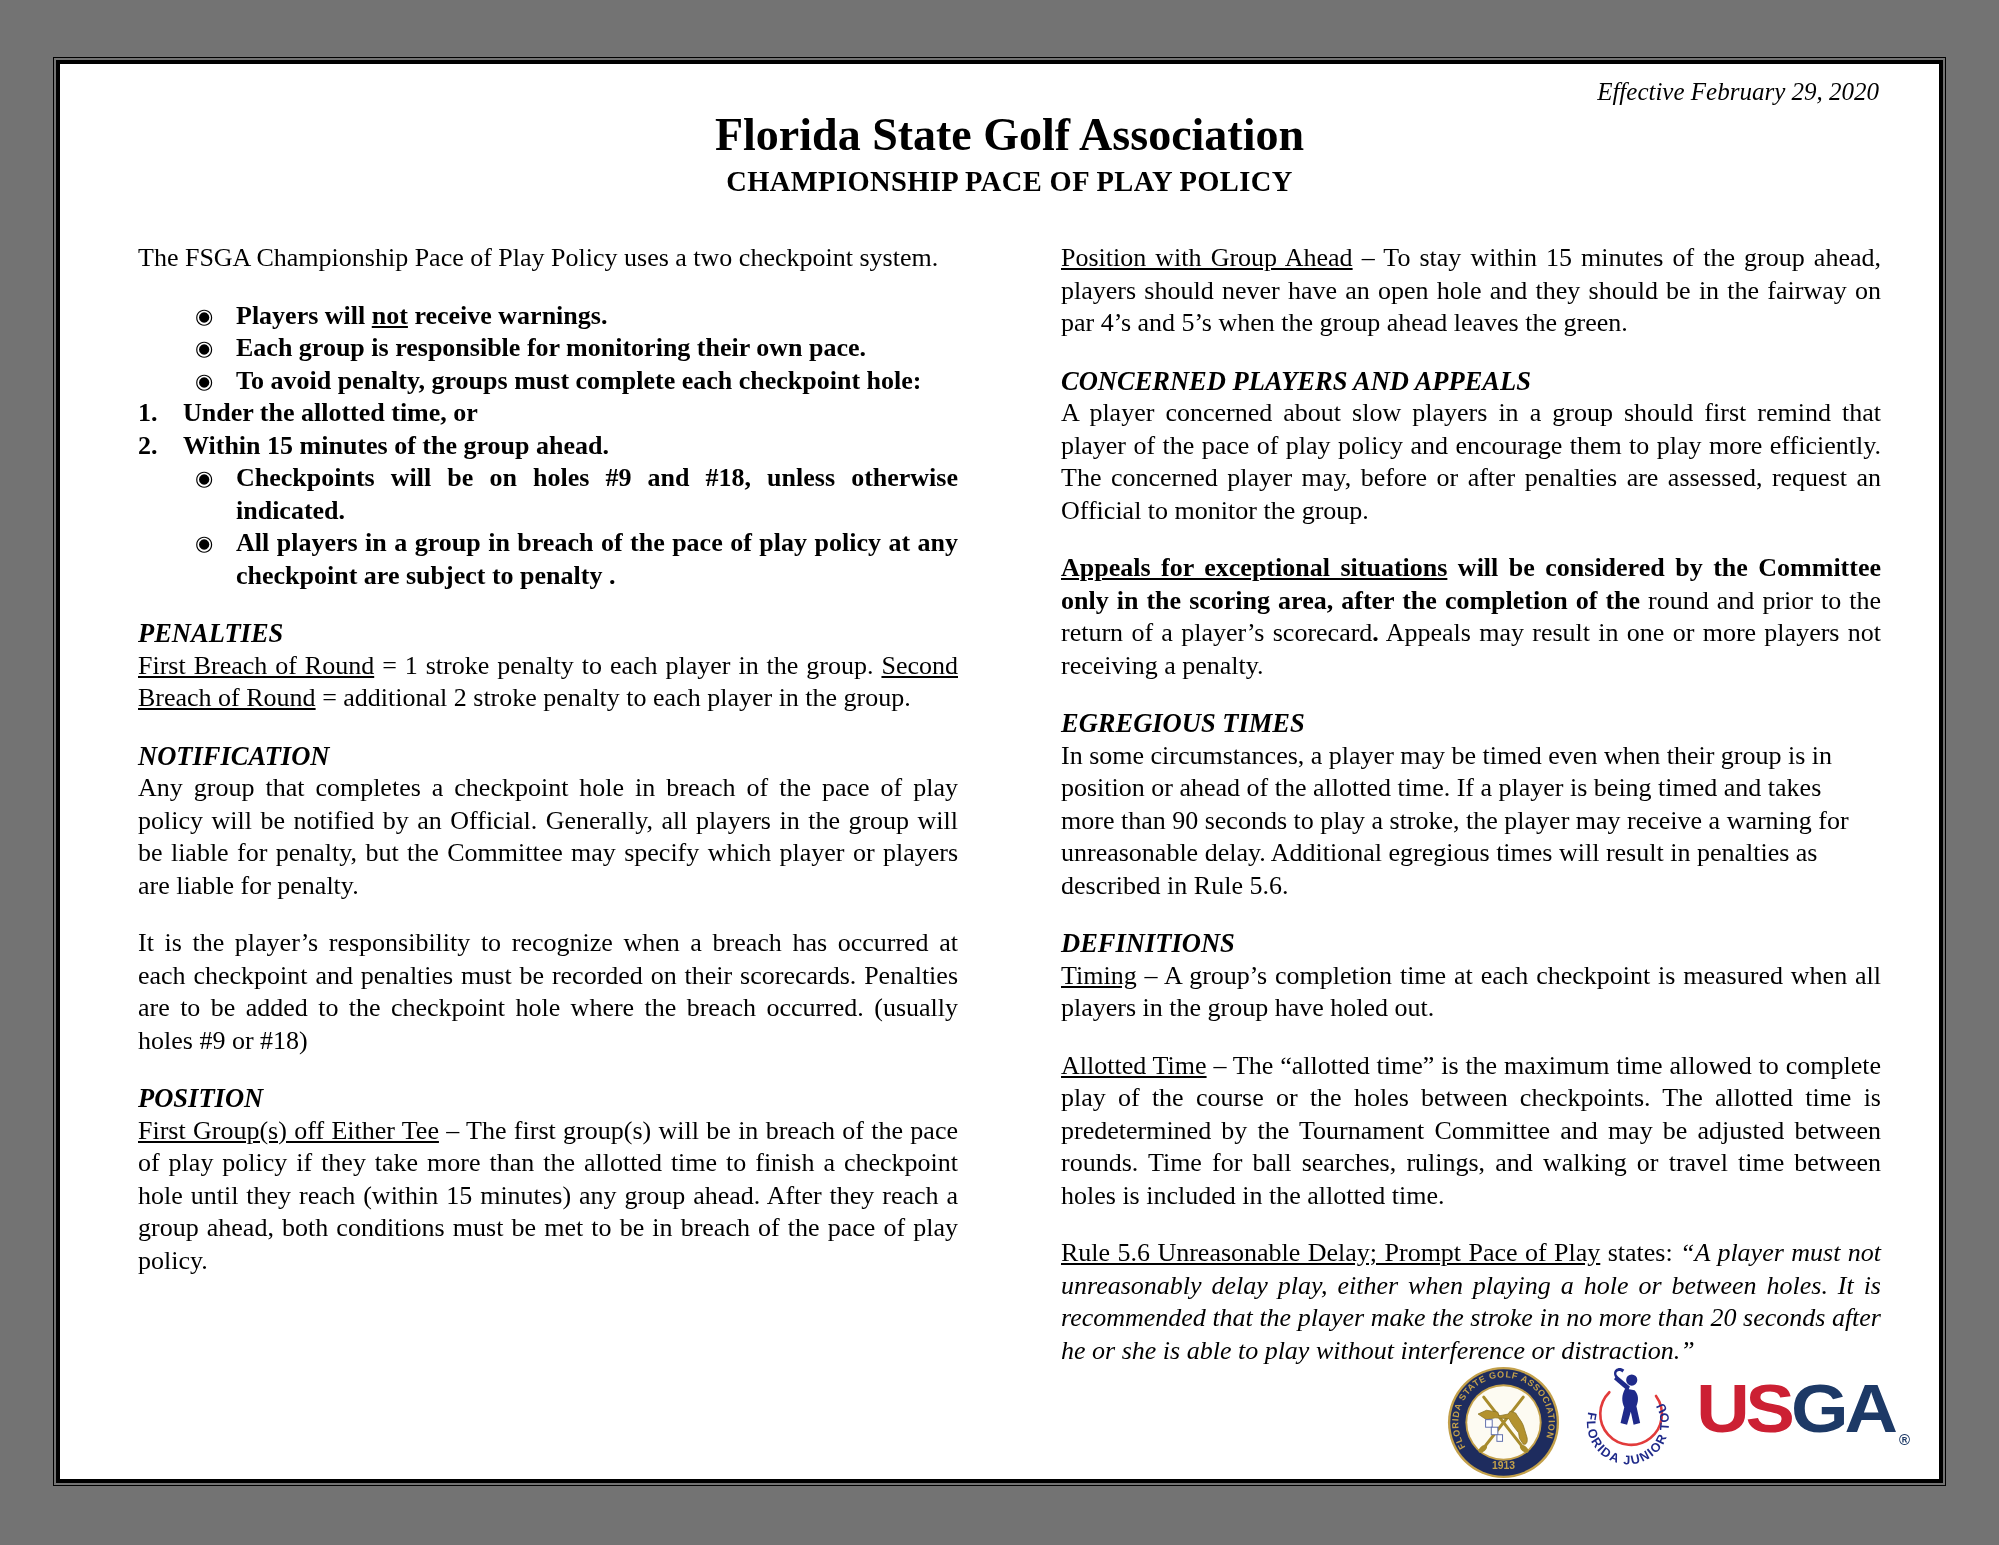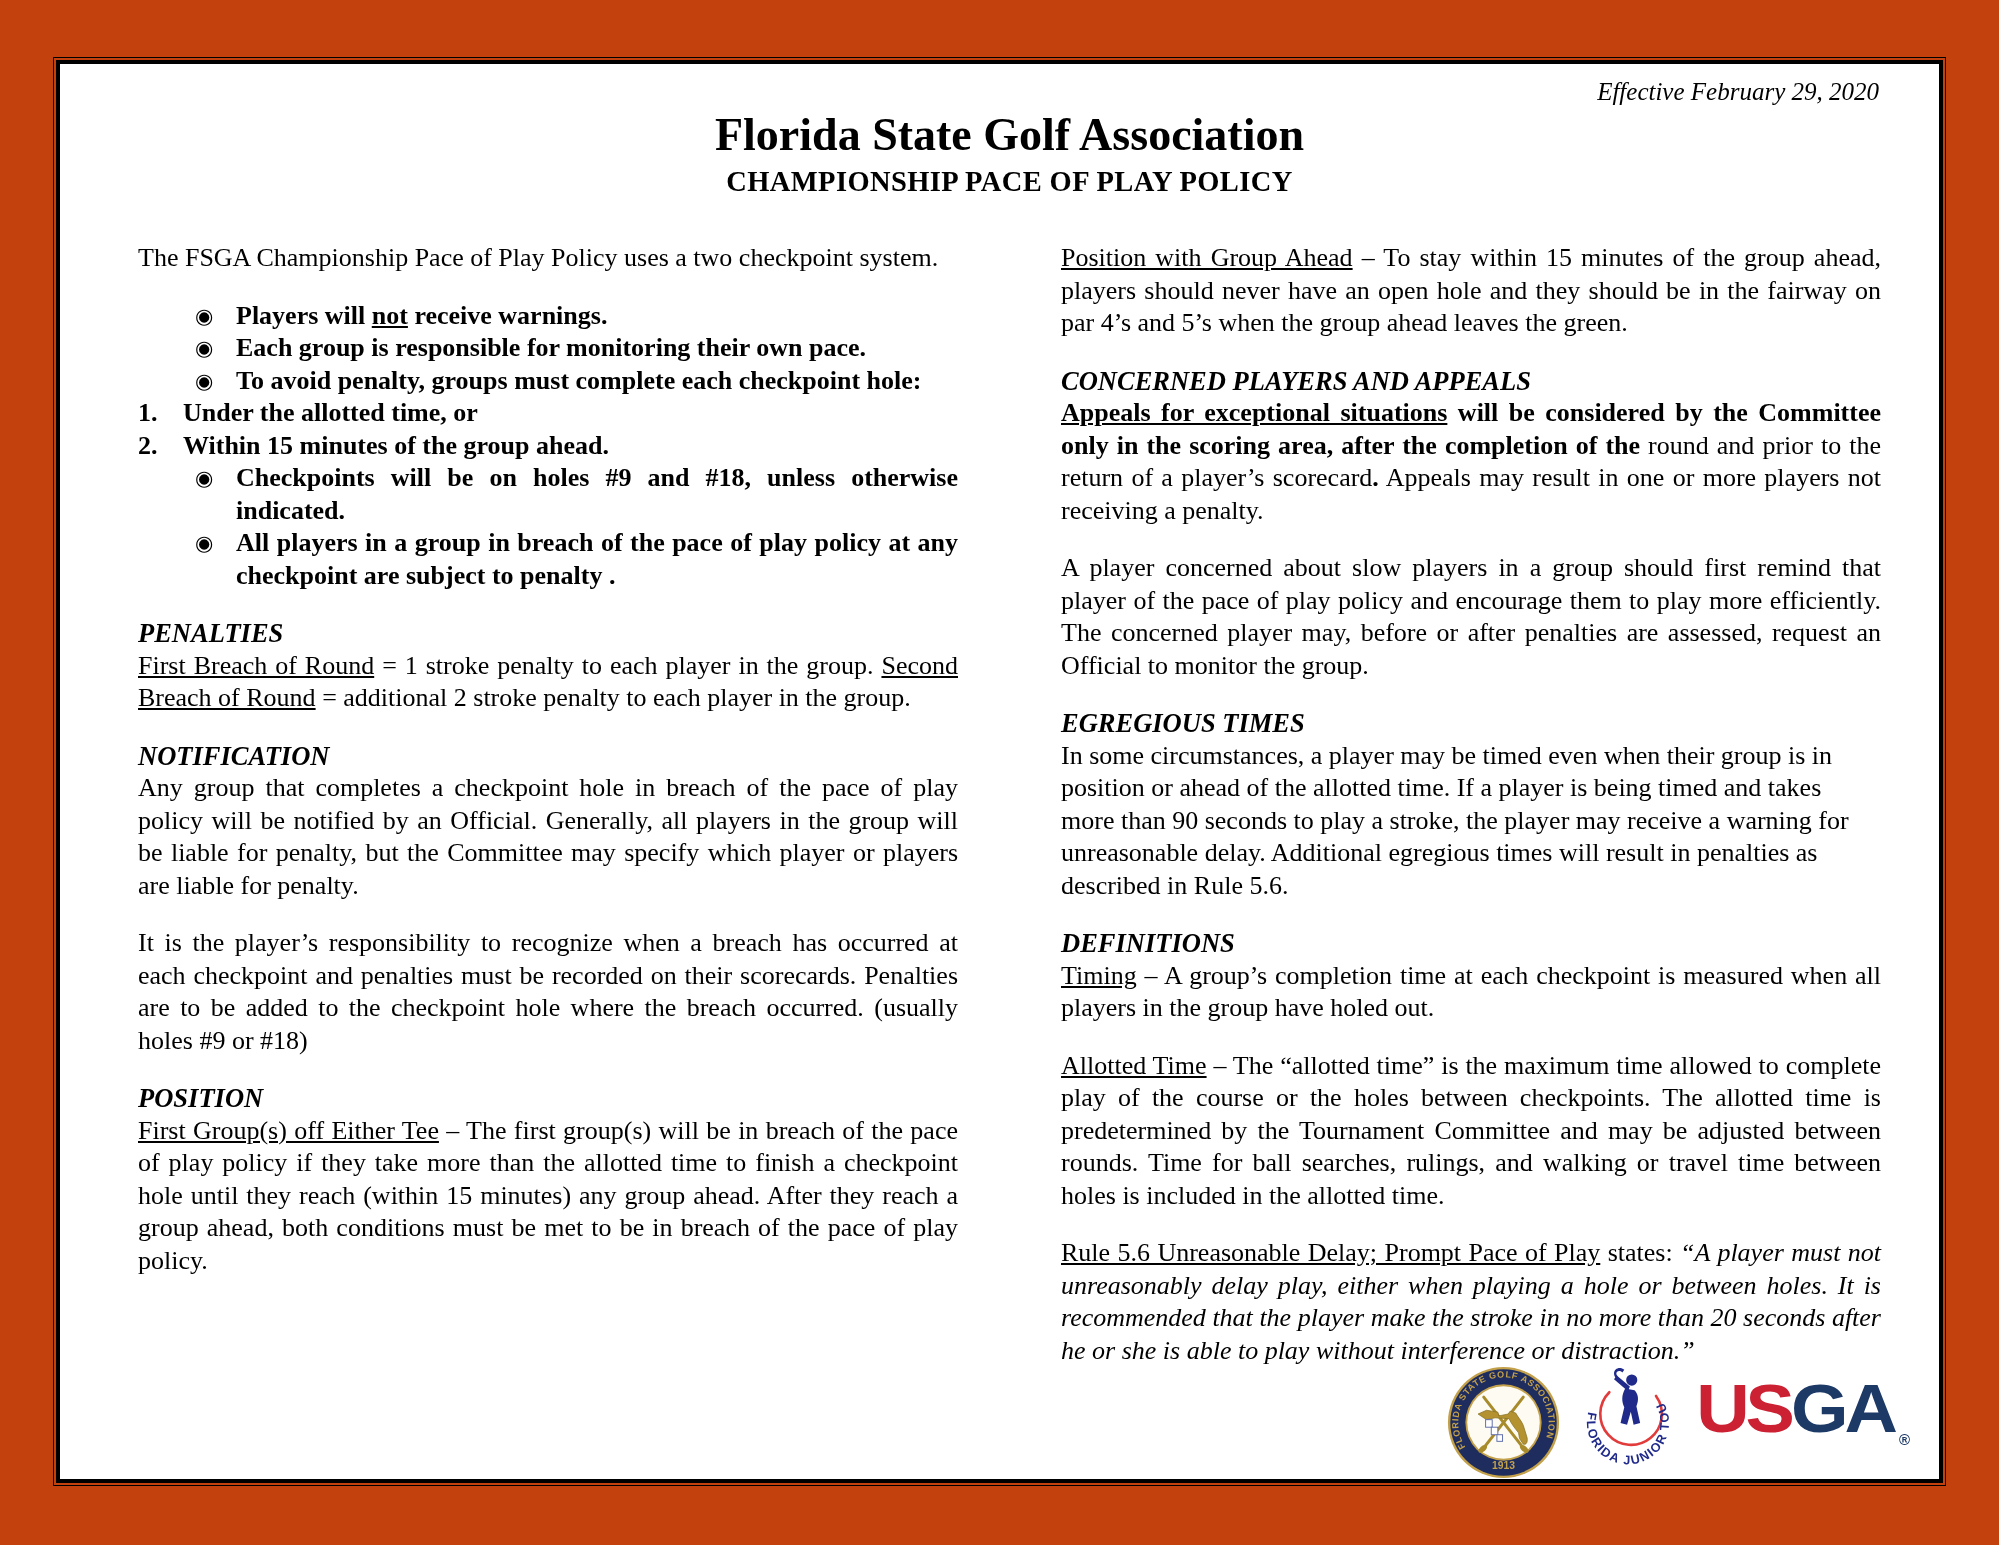--- a/index.html
+++ b/index.html
@@ -1,17 +1,17 @@
 <!DOCTYPE html>
 <html><head>
 <meta charset="utf-8">
 <style>
   html,body { margin:0; padding:0; background:#ffffff; }
   .page {
-    position:relative; width:1999px; height:1545px; background:#c2410c;
+    position:relative; width:1999px; height:1545px; background:#737373;
     font-family:"Liberation Serif","DejaVu Serif",serif; color:#000;
     overflow:hidden;
   }
   .frame {
     position:absolute; left:56px; top:60px; width:1887px; height:1423px;
     box-sizing:border-box; border:4px solid #000;
     outline:1px solid #000; outline-offset:2px;
     padding:10px 58px 0 78px; overflow:hidden; background:#fff;
   }
   .date { text-align:right; font-style:italic; font-size:25px; margin:4px 2px 0 0; }
@@ -97,23 +97,23 @@
         <p>It is the player’s responsibility to recognize when a breach has occurred at each checkpoint and penalties must be recorded on their scorecards. Penalties are to be added to the checkpoint hole where the breach occurred. (usually holes #9 or #18)</p>
 
         <h3>POSITION</h3>
         <p><span class="u">First Group(s) off Either Tee</span><span> – The first group(s) will be in breach of the pace of play policy if they take more than the allotted time to finish a checkpoint hole until they reach (within 15 minutes) any group ahead. After they reach a group ahead, both conditions must be met to be in breach of the pace of play policy.</span></p>
       </div>
 
       <div class="col">
         <p><span class="u">Position with Group Ahead</span><span> – To stay within 15 minutes of the group ahead, players should never have an open hole and they should be in the fairway on par 4’s and 5’s when the group ahead leaves the green.</span></p>
 
         <h3>CONCERNED PLAYERS AND APPEALS</h3>
+        <p>A player concerned about slow players in a group should first remind that player of the pace of play policy and encourage them to play more efficiently. The concerned player may, before or after penalties are assessed, request an Official to monitor the group.</p>
+
         <p><span class="b u">Appeals for exceptional situations</span><span class="b"> will be considered by the Committee only in the scoring area, after the completion of the </span><span>round and prior to the return of a player’s scorecard</span><span class="b">.</span><span> Appeals may result in one or more players not receiving a penalty.</span></p>
-
-        <p>A player concerned about slow players in a group should first remind that player of the pace of play policy and encourage them to play more efficiently. The concerned player may, before or after penalties are assessed, request an Official to monitor the group.</p>
 
         <h3>EGREGIOUS TIMES</h3>
         <p class="ragged">In some circumstances, a player may be timed even when their group is in position or ahead of the allotted time. If a player is being timed and takes more than 90 seconds to play a stroke, the player may receive a warning for unreasonable delay. Additional egregious times will result in penalties as described in Rule 5.6.</p>
 
         <h3>DEFINITIONS</h3>
         <p><span class="u">Timing</span><span> – A group’s completion time at each checkpoint is measured when all players in the group have holed out.</span></p>
         <p><span class="u">Allotted Time</span><span> – The “allotted time” is the maximum time allowed to complete play of the course or the holes between checkpoints. The allotted time is predetermined by the Tournament Committee and may be adjusted between rounds. Time for ball searches, rulings, and walking or travel time between holes is included in the allotted time.</span></p>
         <p><span class="u">Rule 5.6 Unreasonable Delay; Prompt Pace of Play</span><span> states: </span><span class="i">“A player must not unreasonably delay play, either when playing a hole or between holes. It is recommended that the player make the stroke in no more than 20 seconds after he or she is able to play without interference or distraction.”</span></p>
       </div>
     </div>

